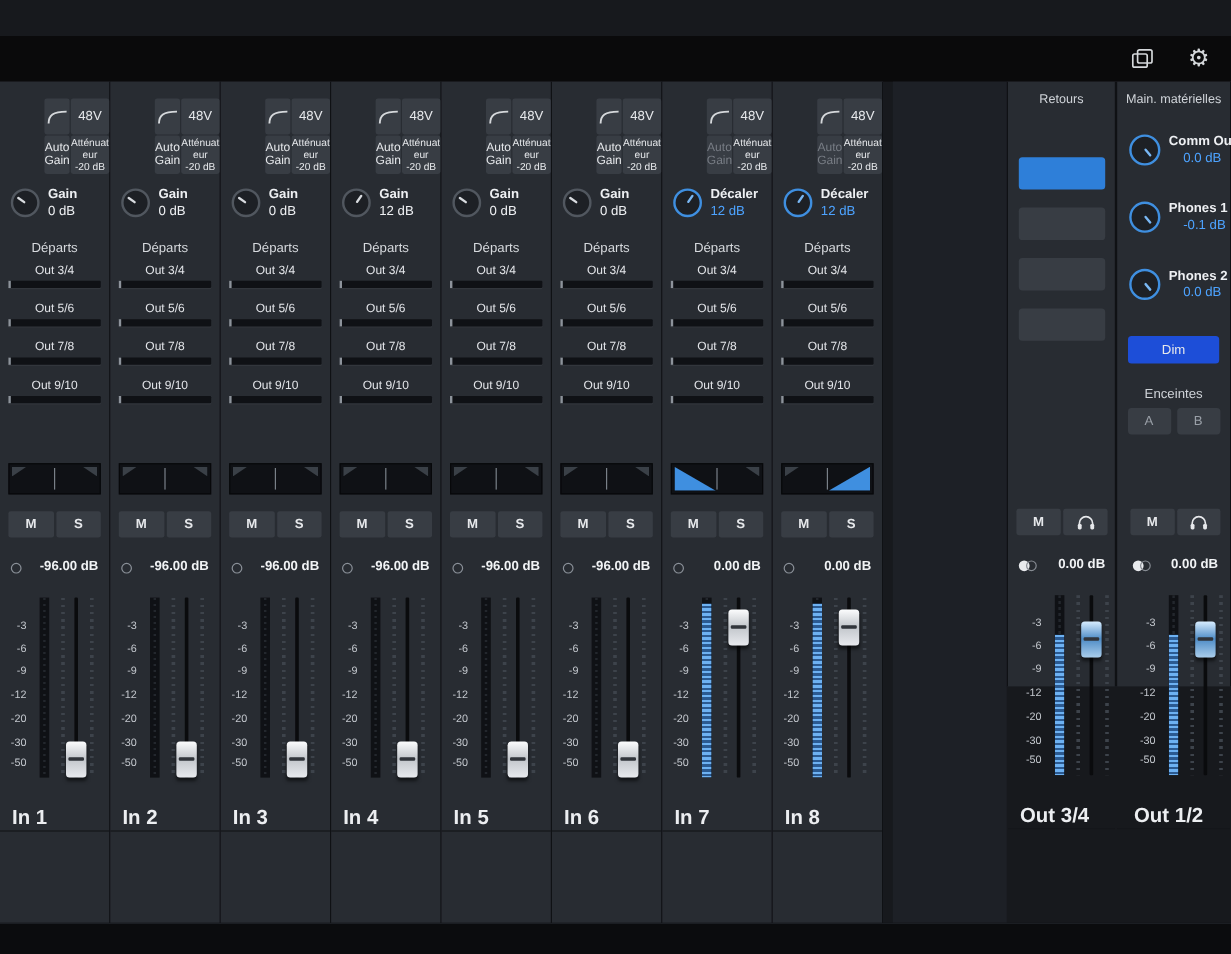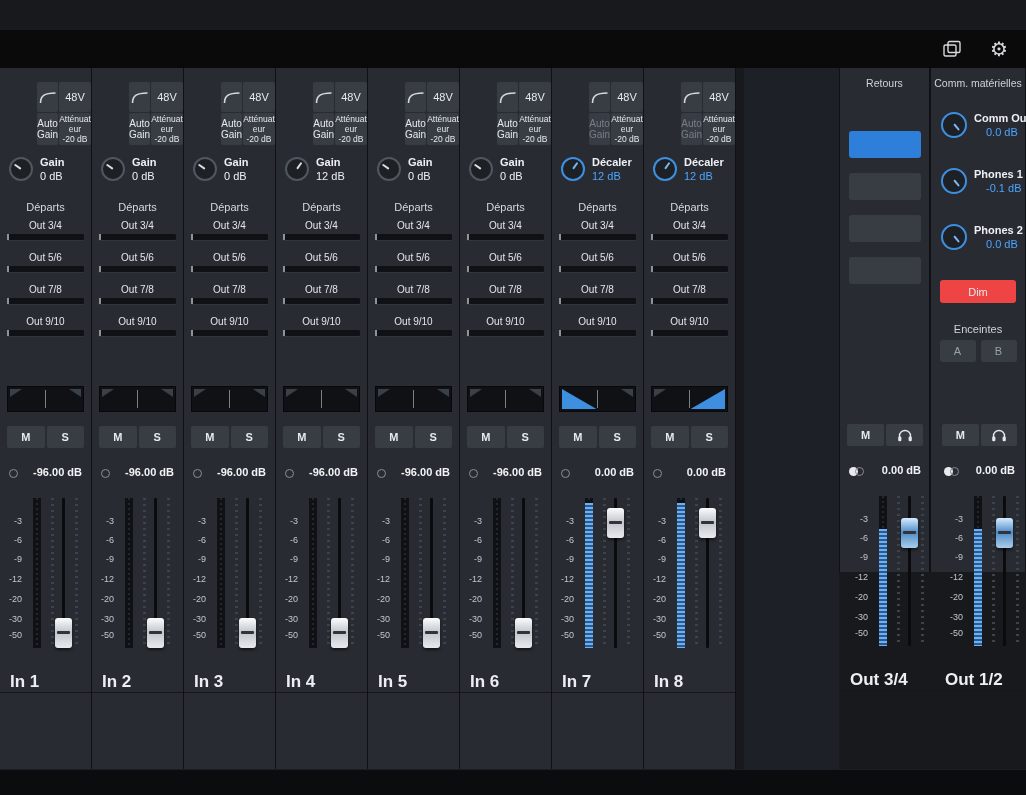--- a/index.html
+++ b/index.html
@@ -85,21 +85,21 @@
   #ret-btns{position:absolute;top:63px;left:0;right:0;display:flex;flex-direction:column;align-items:center;gap:15px;}
   .ret-btn{width:72px;height:27px;background:#383d44;border-radius:3px;color:#e6e8eb;font-size:11px;display:flex;align-items:center;justify-content:center;}
   .ret-btn.active{background:#2e7fd9;color:#fff;font-weight:bold;}
 
   #hw-knobs{position:absolute;top:40px;left:10px;right:2px;display:flex;flex-direction:column;gap:22px;}
   .hw-row{display:flex;align-items:center;gap:7px;height:34px;}
   .knob.hw{width:26px;height:26px;}
   .knob.hw .ind{transform:rotate(140deg);}
   .hwname{font-size:11px;font-weight:bold;color:#eef0f3;white-space:nowrap;}
   .hwval{font-size:11px;margin-top:2px;padding-left:12px;}
-  .dim-btn{position:absolute;top:212px;left:9px;right:9px;height:23px;background:#ef4444;border-radius:3px;color:#e6e8eb;font-size:11px;display:flex;align-items:center;justify-content:center;}
+  .dim-btn{position:absolute;top:212px;left:9px;right:9px;height:23px;background:#1d4ed8;border-radius:3px;color:#e6e8eb;font-size:11px;display:flex;align-items:center;justify-content:center;}
   .speakers-title{position:absolute;top:255px;left:0;right:0;text-align:center;font-size:11px;color:#cfd3d8;}
   .ab-row{position:absolute;top:272px;left:0;right:0;display:flex;justify-content:center;gap:5px;}
   .ab-btn{width:36px;height:22px;background:#383d44;border-radius:3px;color:#9aa0a8;font-size:11px;display:flex;align-items:center;justify-content:center;}
 
   .strip-slot{position:absolute;top:356px;left:6px;right:5px;}
   #strip-slot-1{left:10px;right:7px;}
   .strip{position:relative;}
   .strip .ms-row{margin:0 1px 0;}
   .strip .meter-row{margin:14px 3px 0;}
   .strip .chan-name{margin-left:4px;}
@@ -844,21 +844,21 @@
       <div class="tickcol tc2"></div>
       <div class="ftrack"></div>
       <div class="fhandle blue" style="top: 28px;"></div>
     </div>
     <div class="chan-name">Out 3/4</div>
   </div>
       </div>
   </div>
 
   <div class="panel" id="comm-panel">
-    <div class="panel-header">Comm. matérielles</div>
+    <div class="panel-header">Main. matérielles</div>
     <div id="hw-knobs">
         <div class="hw-row">
     <div class="knob hw blue">
             <div class="ind"></div>
           </div>
     <div class="hw-text">
       <div class="hwname">Comm Out</div>
       <div class="hwval blue-text">0.0 dB</div>
     </div>
   </div>

